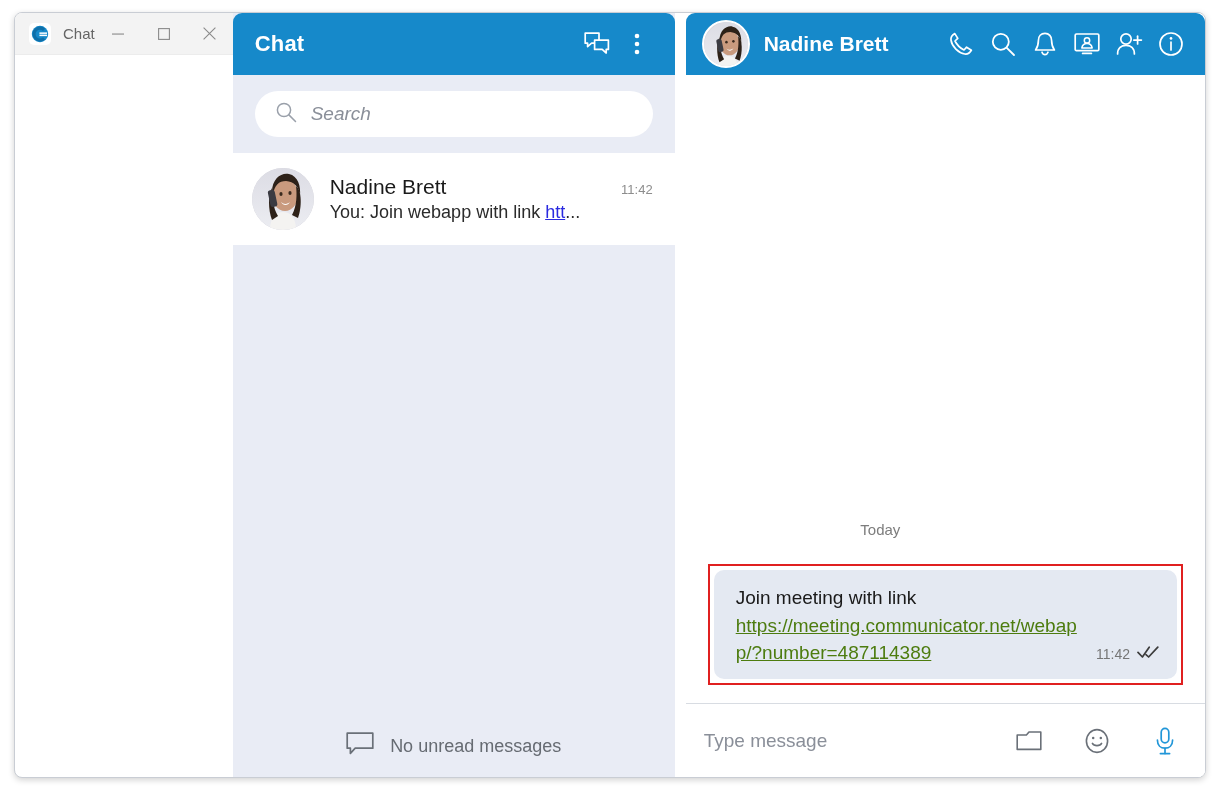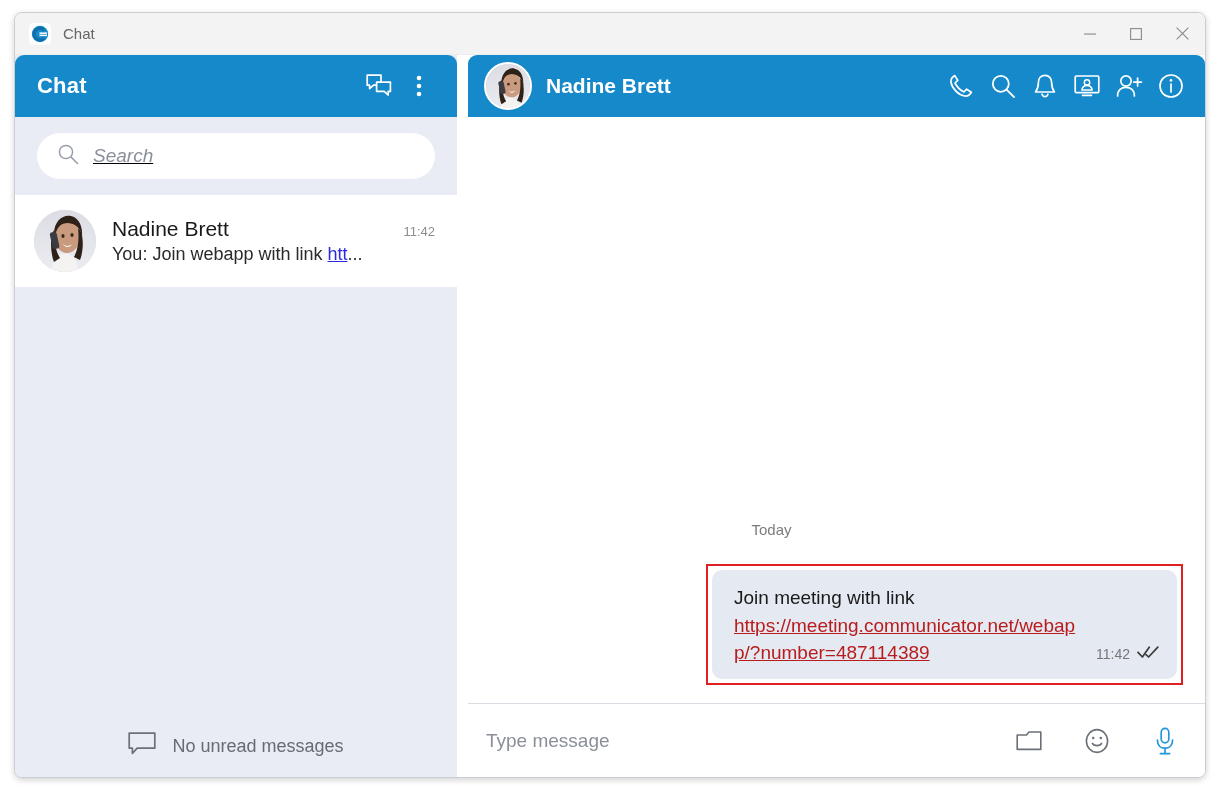--- a/index.html
+++ b/index.html
@@ -17,21 +17,21 @@
     left: 14px;
     top: 12px;
     width: 1192px;
     height: 766px;
     background: #ffffff;
     border: 1px solid #c9cdd4;
     border-radius: 8px;
     overflow: hidden;
     box-shadow: 0 2px 6px rgba(0,0,0,0.18);
     display: flex;
-    flex-direction: column;
+    flex-direction: row;
   }
 
   
   #titlebar {
     height: 42px;
     flex: 0 0 42px;
     background: #f3f3f3;
     display: flex;
     align-items: center;
     border-bottom: 1px solid #ececec;
@@ -94,21 +94,20 @@
     display: flex; align-items: center; justify-content: center;
     cursor: pointer;
   }
 
   #search-zone {
     flex: 0 0 66px;
     background: #e9ecf5;
     display: flex;
     align-items: center;
     padding: 16px 22px;
-    text-decoration: underline;
   }
   #search-box {
     width: 100%;
     height: 46px;
     background: #ffffff;
     border-radius: 23px;
     display: flex;
     align-items: center;
     padding: 0 20px;
     gap: 14px;
@@ -242,21 +241,21 @@
     align-items: flex-end;
     gap: 14px;
   }
   #bubble-text {
     font-size: 19px;
     color: #1a1a1a;
     line-height: 1.45;
     word-break: break-word;
     max-width: 348px;
   }
-  #bubble-text a { color: #b91c1c; text-decoration: underline; }
+  #bubble-text a { color: #4d7c0f; text-decoration: underline; }
   #bubble-meta {
     display: flex;
     align-items: center;
     gap: 7px;
     flex: 0 0 auto;
     padding-bottom: 4px;
   }
   #bubble-time { font-size: 14px; color: #767676; }
 
   #composer-wrap {

